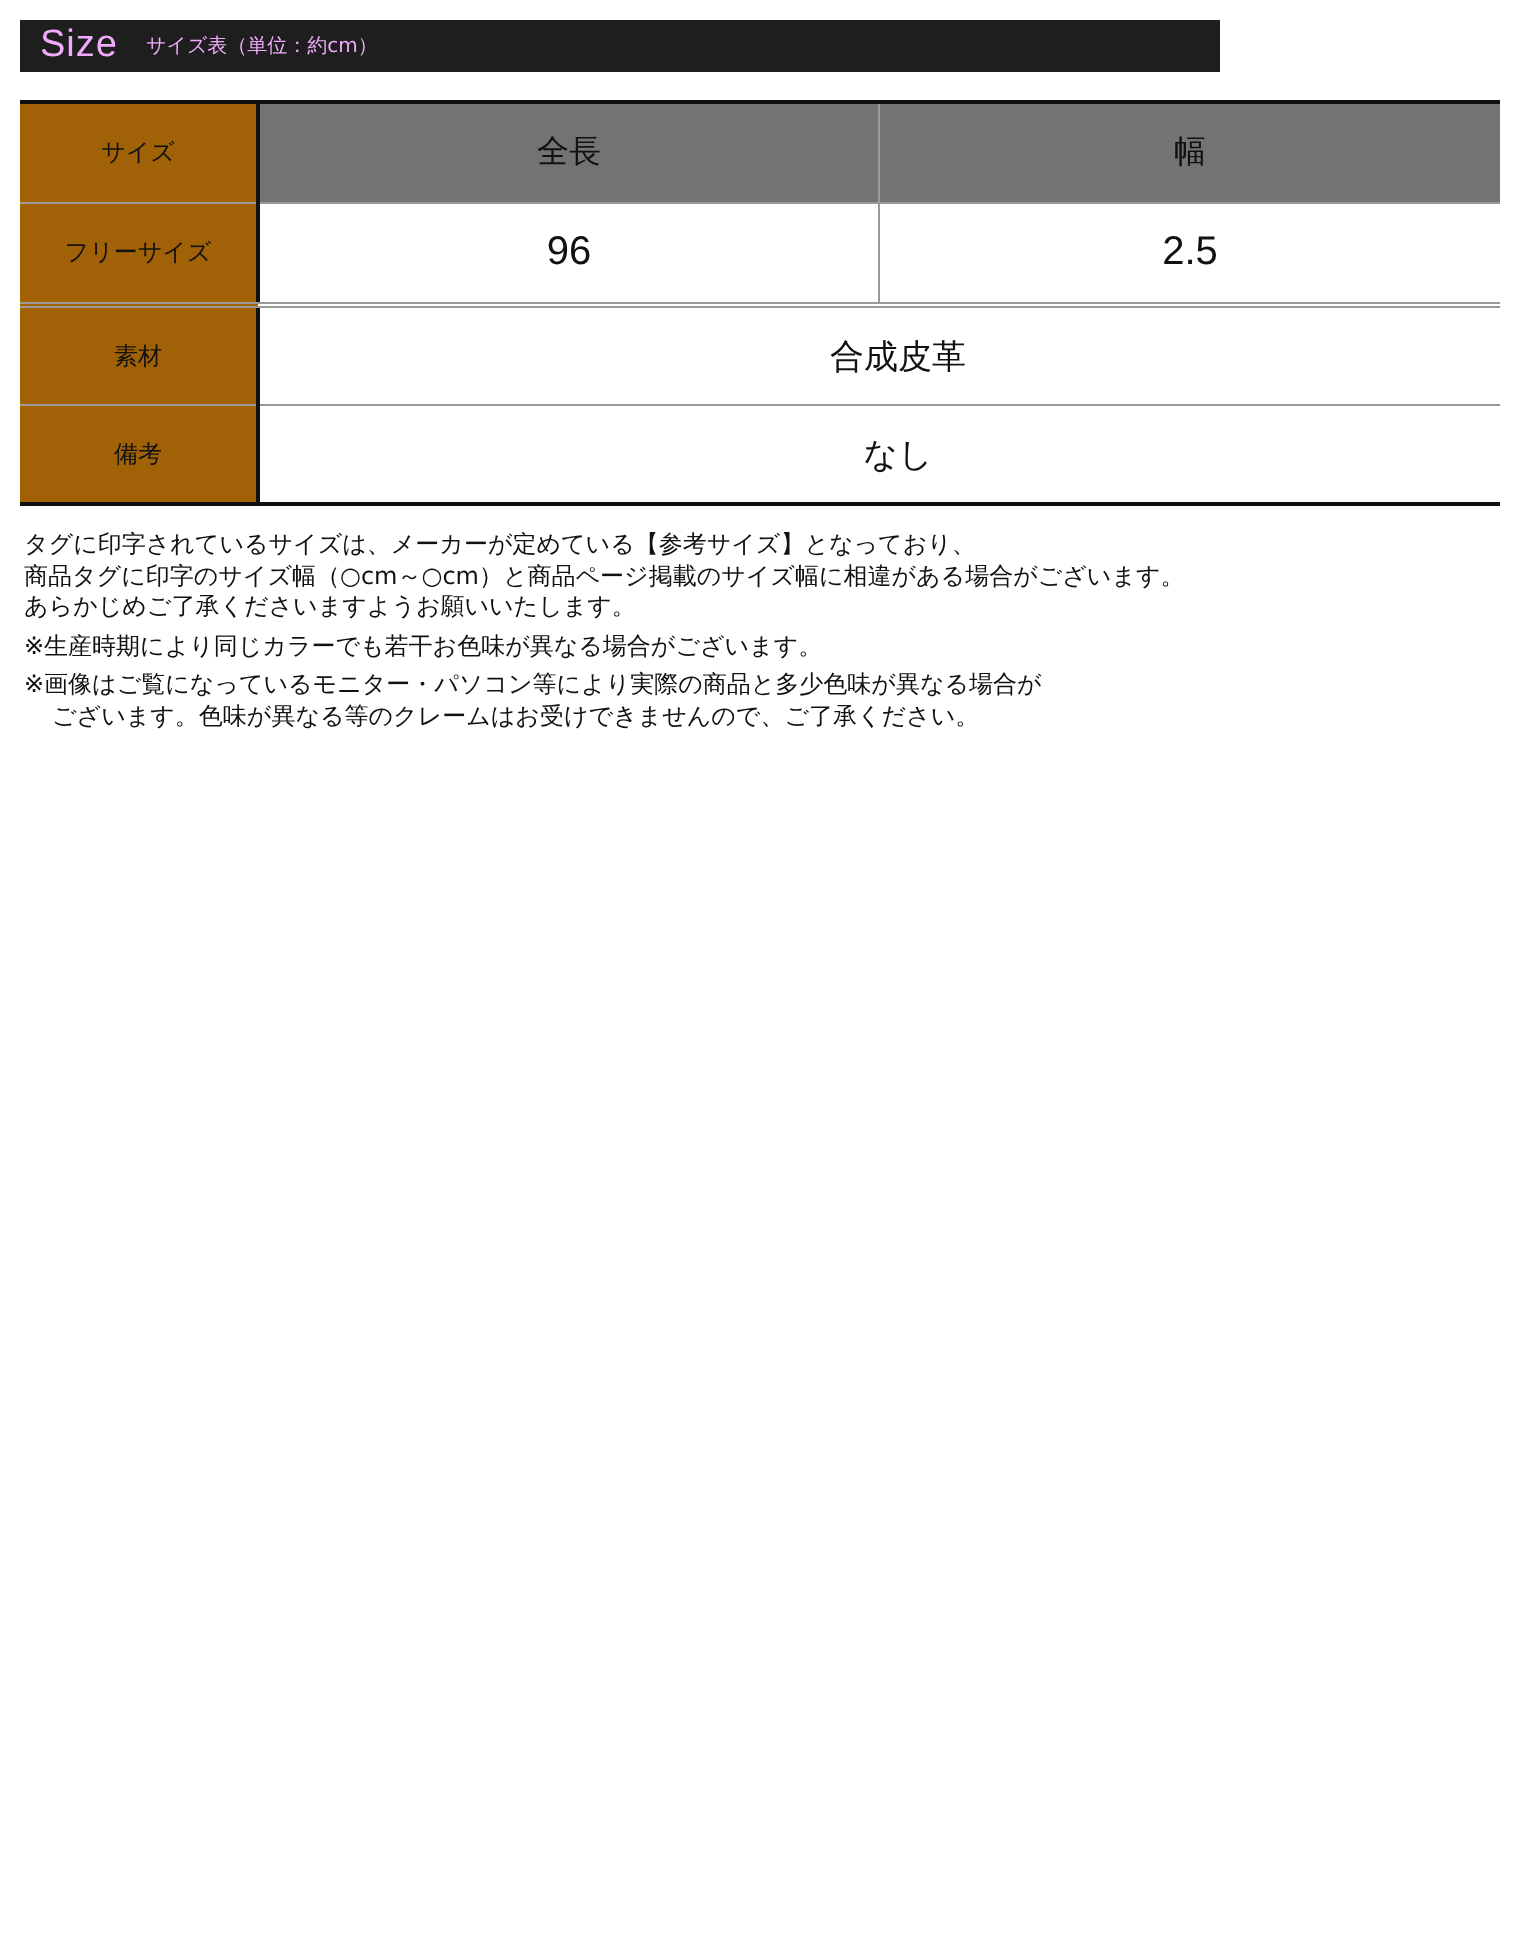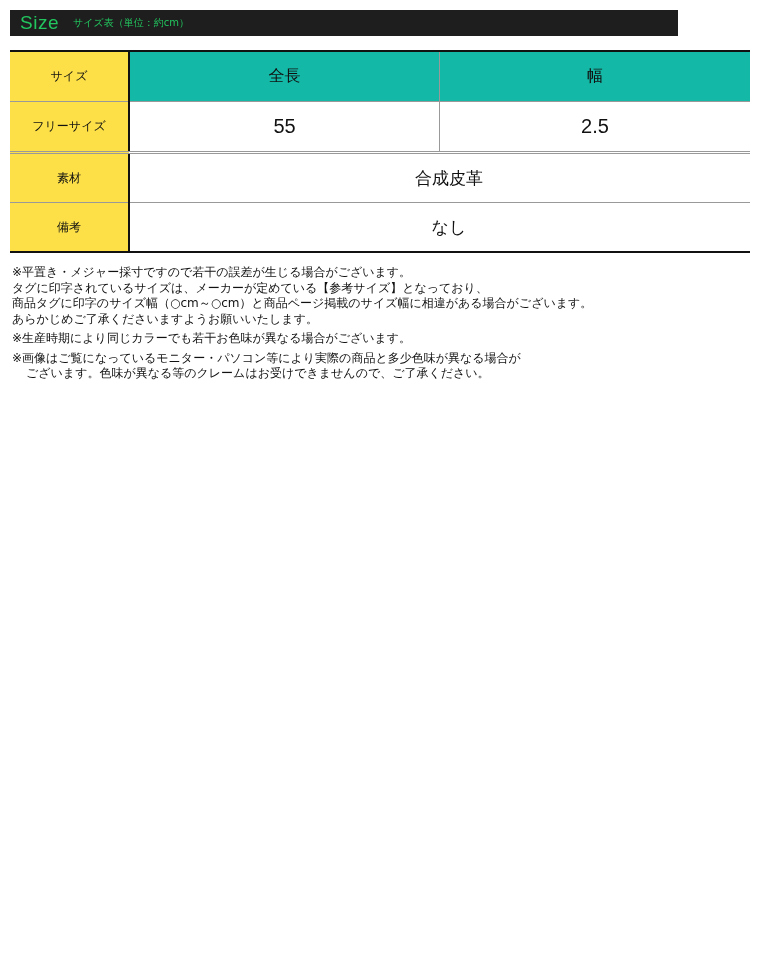--- a/index.html
+++ b/index.html
@@ -1,24 +1,24 @@
 <!DOCTYPE html>
 <html><head>
   <meta charset="utf-8">
   <style>
     html, body { margin: 0; padding: 0; background: #ffffff; }
     body { width: 760px; height: 980px; position: relative; font-family: "DejaVu Sans", "Liberation Sans", sans-serif; color: #111; }
-    .header { position: absolute; left: 10px; top: 10px; width: 668px; height: 26px; background: #1e1e1e; color: #22c55e; display: flex; align-items: center; }
+    .header { position: absolute; left: 10px; top: 10px; width: 600px; height: 26px; background: #1e1e1e; color: #f0abfc; display: flex; align-items: center; }
     .header .size-word { font-size: 19px; margin-left: 10px; letter-spacing: 0.5px; font-family: "Liberation Sans", sans-serif; }
     .header .size-sub { font-size: 10px; margin-left: 14px; }
     table.size-table { position: absolute; left: 10px; top: 50px; width: 740px; border-collapse: collapse; table-layout: fixed; }
     table.size-table td { padding: 0; text-align: center; vertical-align: middle; }
     .t-top td { border-top: 2px solid #111; }
-    .lbl { width: 118px; background: #fde047; border-right: 2px solid #111; font-size: 12px; }
-    .hdr-cell { background: #14b8a6; font-size: 16px; border-left: 1px solid #999; }
+    .lbl { width: 118px; background: #a16207; border-right: 2px solid #111; font-size: 12px; }
+    .hdr-cell { background: #737373; font-size: 16px; border-left: 1px solid #999; }
     .hdr-cell.first { border-left: none; }
     .row-h1 td { height: 49px; border-bottom: 1px solid #999; }
     .row-h2 td { height: 49px; border-bottom: 3px double #999; }
     .val { font-size: 20px; border-left: 1px solid #999; font-family: "Liberation Sans", sans-serif; }
     .val.first { border-left: none; }
     .row-m td { height: 48px; border-bottom: 1px solid #999; }
     .row-n td { height: 48px; border-bottom: 2px solid #111; }
     .txt { text-align: left; padding-left: 18px !important; font-size: 17px; }
     .notes { position: absolute; left: 12px; top: 265px; width: 740px; font-size: 12px; line-height: 15.5px; }
     .notes p { margin: 0; }
@@ -35,35 +35,34 @@
 
 <table class="size-table">
   <tbody>
       <tr class="row-h1 t-top">
     <td class="lbl">サイズ</td>
     <td class="hdr-cell first">全長</td>
     <td class="hdr-cell">幅</td>
   </tr>
   <tr class="row-h2">
     <td class="lbl">フリーサイズ</td>
-    <td class="val first">55</td>
+    <td class="val first">96</td>
     <td class="val">2.5</td>
   </tr>
   <tr class="row-m">
     <td class="lbl">素材</td>
     <td class="txt" colspan="2">合成皮革</td>
   </tr>
   <tr class="row-n">
     <td class="lbl">備考</td>
     <td class="txt" colspan="2">なし</td>
   </tr>
 </tbody>
   </table>
 
 <div class="notes">
-  <p>※平置き・メジャー採寸ですので若干の誤差が生じる場合がございます。</p>
   <p>タグに印字されているサイズは、メーカーが定めている【参考サイズ】となっており、</p>
   <p>商品タグに印字のサイズ幅（○cm～○cm）と商品ページ掲載のサイズ幅に相違がある場合がございます。</p>
   <p>あらかじめご了承くださいますようお願いいたします。</p>
   <p class="gap">※生産時期により同じカラーでも若干お色味が異なる場合がございます。</p>
   <p class="gap">※画像はご覧になっているモニター・パソコン等により実際の商品と多少色味が異なる場合が</p>
   <p class="indent">ございます。色味が異なる等のクレームはお受けできませんので、ご了承ください。</p>
 </div>
 
 </body></html>

